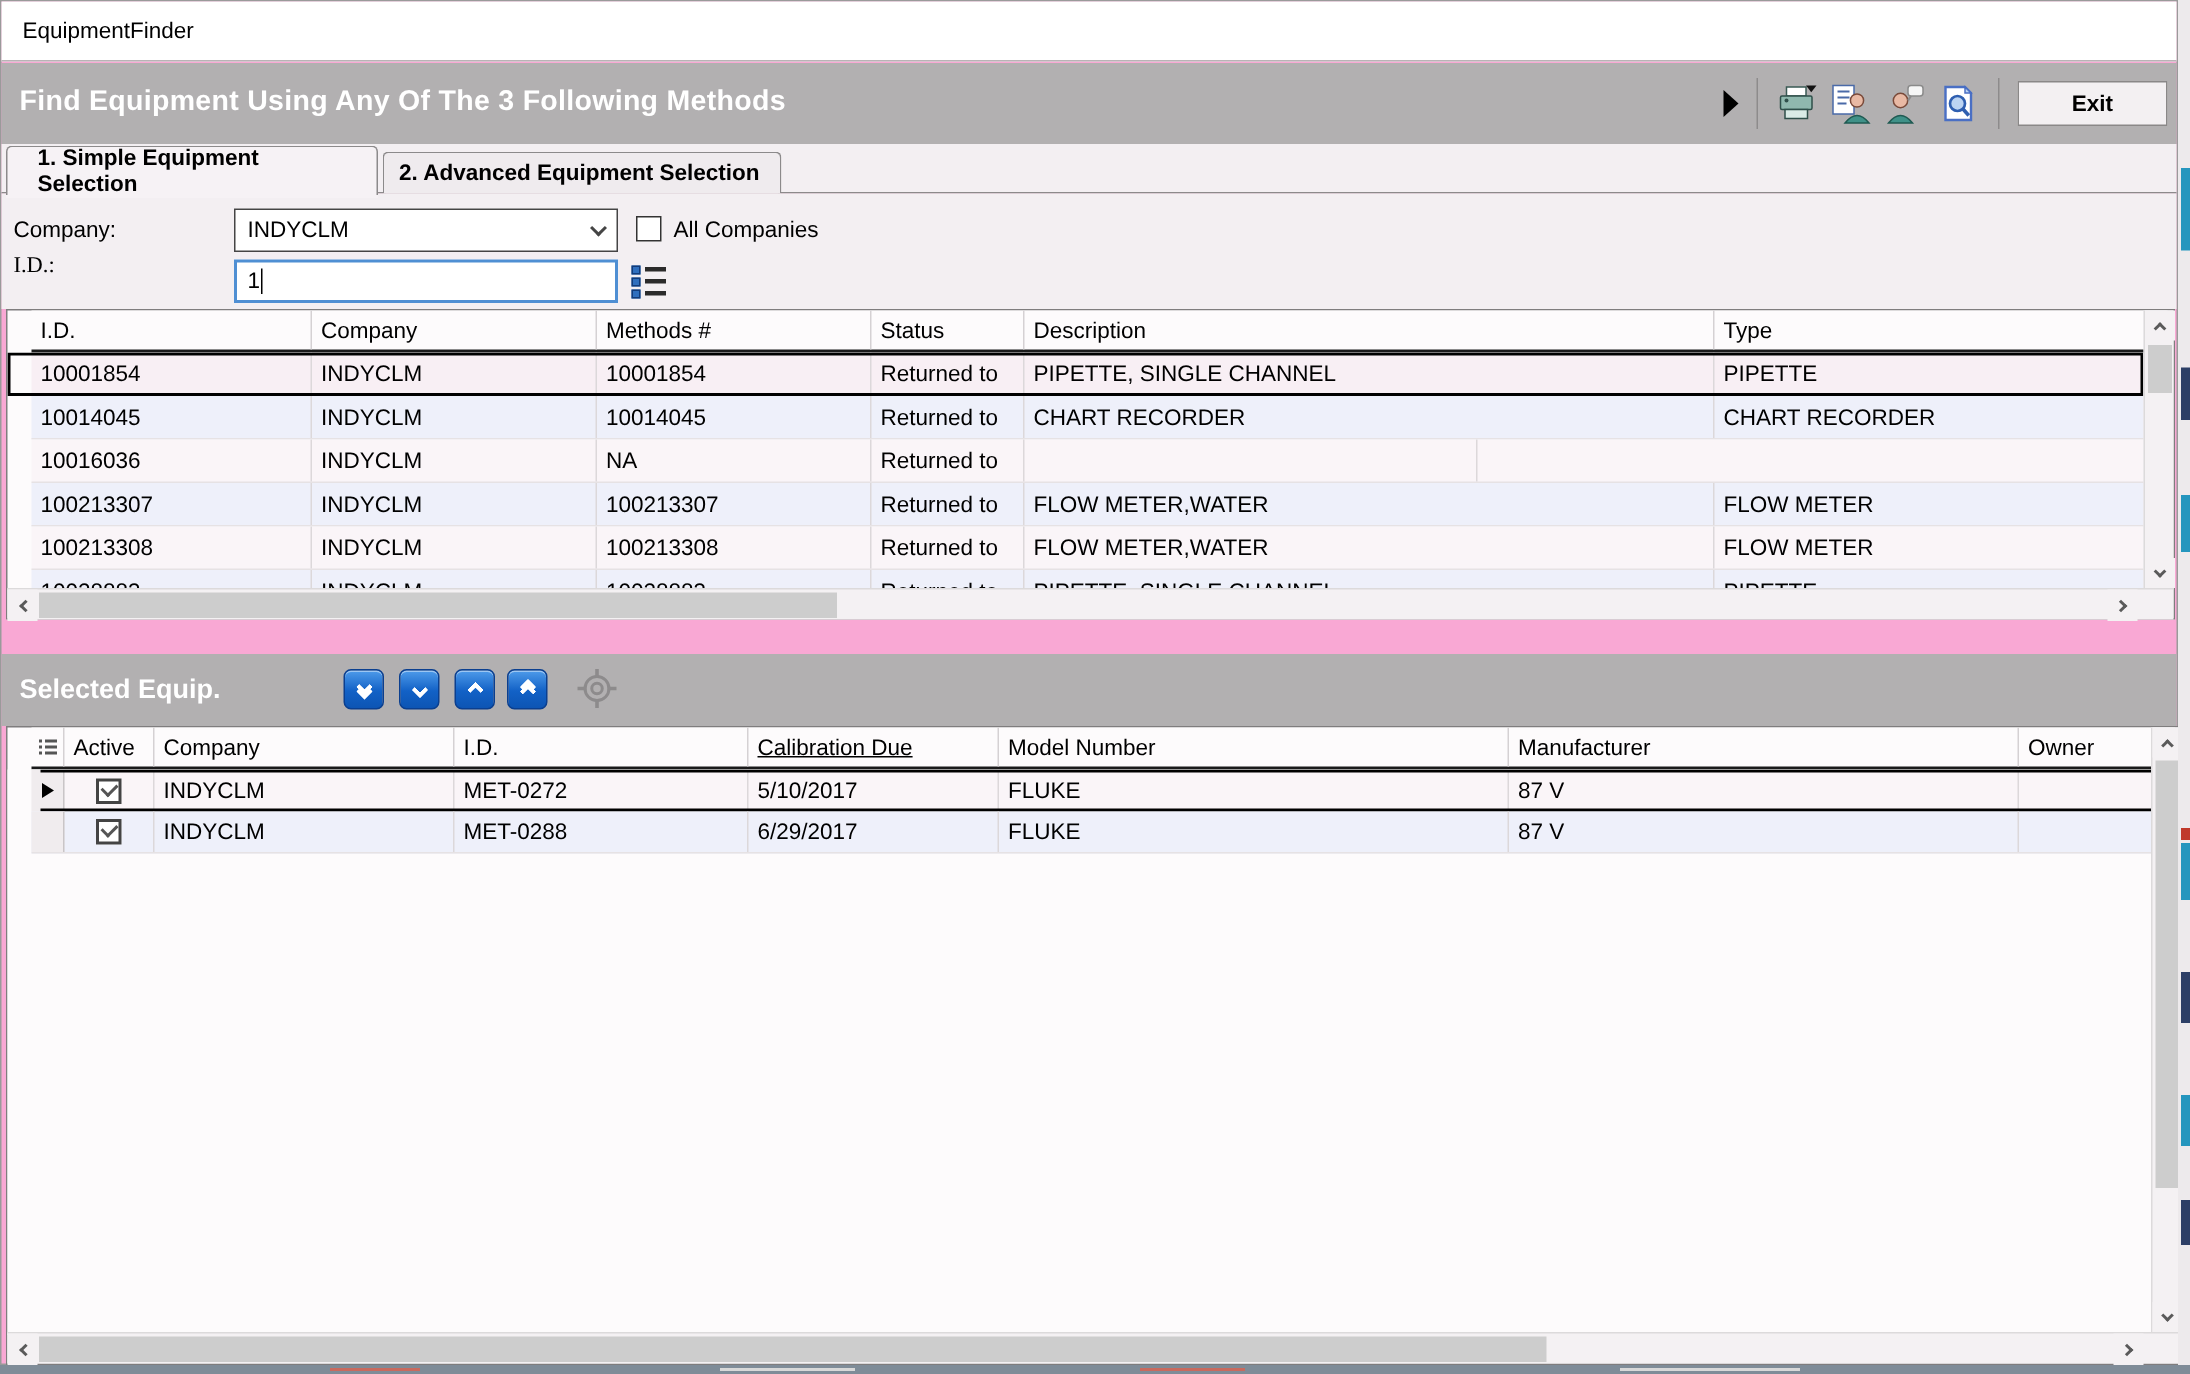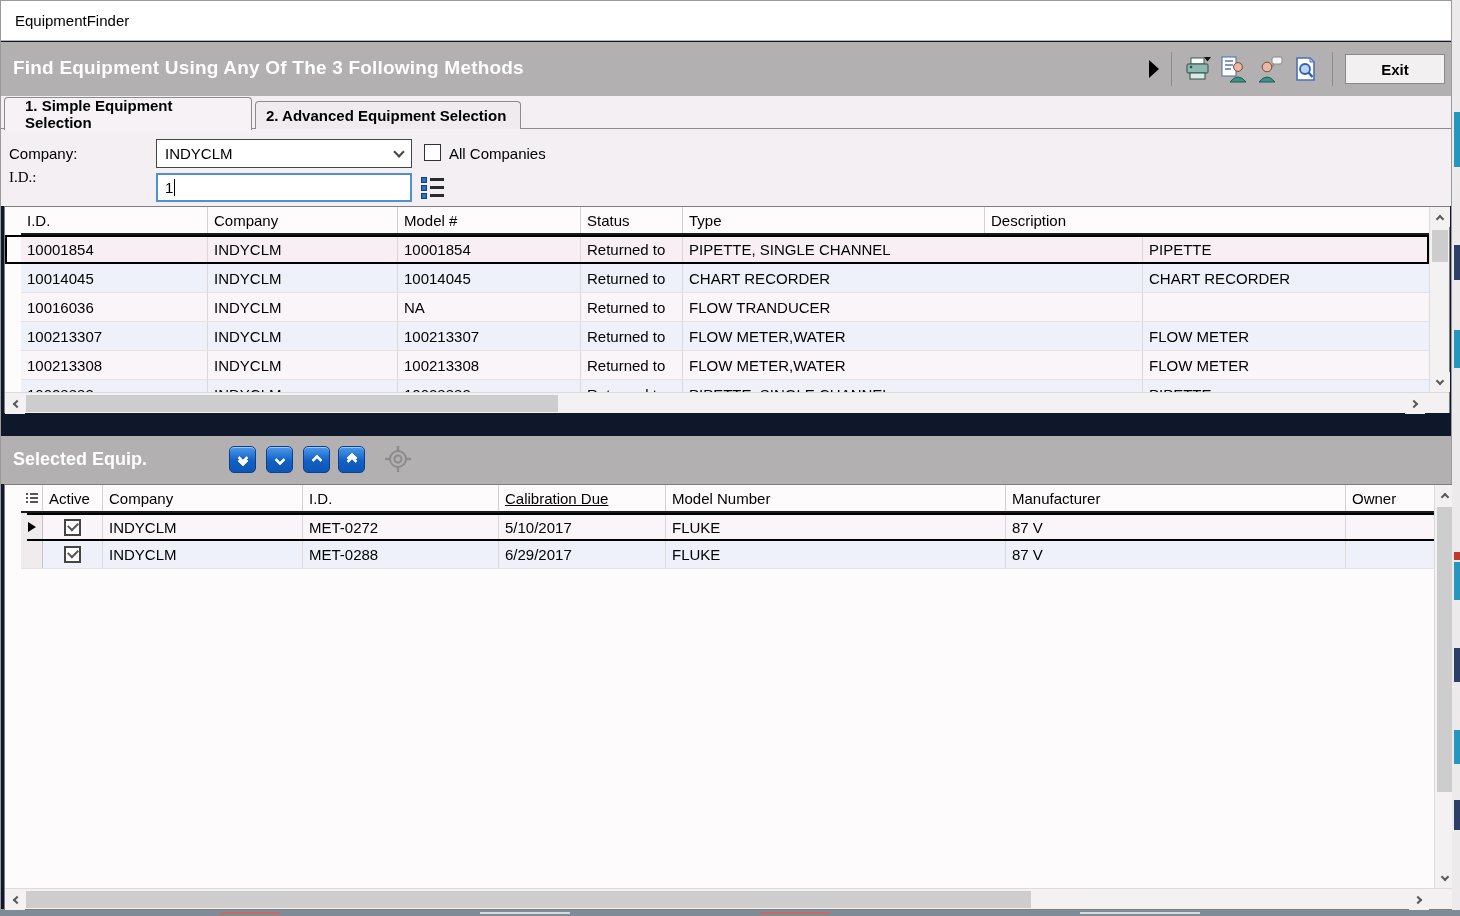--- a/index.html
+++ b/index.html
@@ -1,19 +1,19 @@
 <!DOCTYPE html>
 <html><head>
 <meta charset="utf-8">
 <style>
   * { margin:0; padding:0; box-sizing:border-box; }
   html,body { width:1460px; height:916px; overflow:hidden; }
   body { font-family:"Liberation Sans", sans-serif; background:#f3eff2; position:relative; color:#000; }
 
-  .window { position:absolute; left:0; top:0; width:1452px; height:910px; background:#0f172a; border:1px solid #9a9a9a; }
+  .window { position:absolute; left:0; top:0; width:1452px; height:910px; background:#f9a8d4; border:1px solid #9a9a9a; }
 
   
   .titlebar { position:absolute; left:0; top:0; width:100%; height:40px; background:#ffffff; border-bottom:1px solid #b8b4b6; }
   .titlebar span { position:absolute; left:14px; top:11px; font-size:15px; color:#000; }
 
   
   .headerbar { position:absolute; left:0; top:41px; width:100%; height:54px; background:#b2b0b1; }
   .header-title { position:absolute; left:12px; top:15px; font-size:19px; font-weight:bold; color:#fff; letter-spacing:.2px; }
   .toolbar { position:absolute; right:6px; top:7px; height:40px; display:flex; align-items:center; }
   .tsep { width:1px; height:34px; background:#8d8b8c; margin:0 8px; }
@@ -189,24 +189,24 @@
           <span class="li-sq"></span>
           <span class="li-ln"></span>
         </span>
     </span>
   </div>
 
   <div class="grid grid1">
     <div class="ghead" id="g1-header">
         <div class="hcell" style="width: 187px;">I.D.</div>
         <div class="hcell" style="width: 190px;">Company</div>
-        <div class="hcell" style="width: 183px;">Model #</div>
+        <div class="hcell" style="width: 183px;">Methods #</div>
         <div class="hcell" style="width: 102px;">Status</div>
+        <div class="hcell" style="width: 460px;">Description</div>
         <div class="hcell" style="width: 302px;">Type</div>
-        <div class="hcell" style="width: 460px;">Description</div>
       </div>
     <div class="g1-rows" id="g1-rows">
         <div class="row-wrap" style="top: 0px; height: 29px;">
           <div class="grow g1-row r-odd" style="background: rgb(248, 239, 244); height: 29px;">
             <div class="gcell" style="width: 187px;">10001854</div>
             <div class="gcell" style="width: 190px;">INDYCLM</div>
             <div class="gcell" style="width: 183px;">10001854</div>
             <div class="gcell" style="width: 102px;">Returned to</div>
             <div class="gcell" style="width: 460px;">PIPETTE, SINGLE CHANNEL</div>
             <div class="gcell" style="width: 302px;">PIPETTE</div>
@@ -222,21 +222,20 @@
             <div class="gcell" style="width: 460px;">CHART RECORDER</div>
             <div class="gcell" style="width: 302px;">CHART RECORDER</div>
           </div>
         </div>
         <div class="row-wrap" style="top: 58px; height: 29px;">
           <div class="grow g1-row r-odd" style="height: 29px; border-bottom: 1px solid rgb(230, 226, 228);">
             <div class="gcell" style="width: 187px;">10016036</div>
             <div class="gcell" style="width: 190px;">INDYCLM</div>
             <div class="gcell" style="width: 183px;">NA</div>
             <div class="gcell" style="width: 102px;">Returned to</div>
-            <div class="gcell" style="width: 460px;">FLOW TRANDUCER</div>
             <div class="gcell" style="width: 302px;"></div>
           </div>
         </div>
         <div class="row-wrap" style="top: 87px; height: 29px;">
           <div class="grow g1-row r-even" style="height: 29px; border-bottom: 1px solid rgb(230, 226, 228);">
             <div class="gcell" style="width: 187px;">100213307</div>
             <div class="gcell" style="width: 190px;">INDYCLM</div>
             <div class="gcell" style="width: 183px;">100213307</div>
             <div class="gcell" style="width: 102px;">Returned to</div>
             <div class="gcell" style="width: 460px;">FLOW METER,WATER</div>

